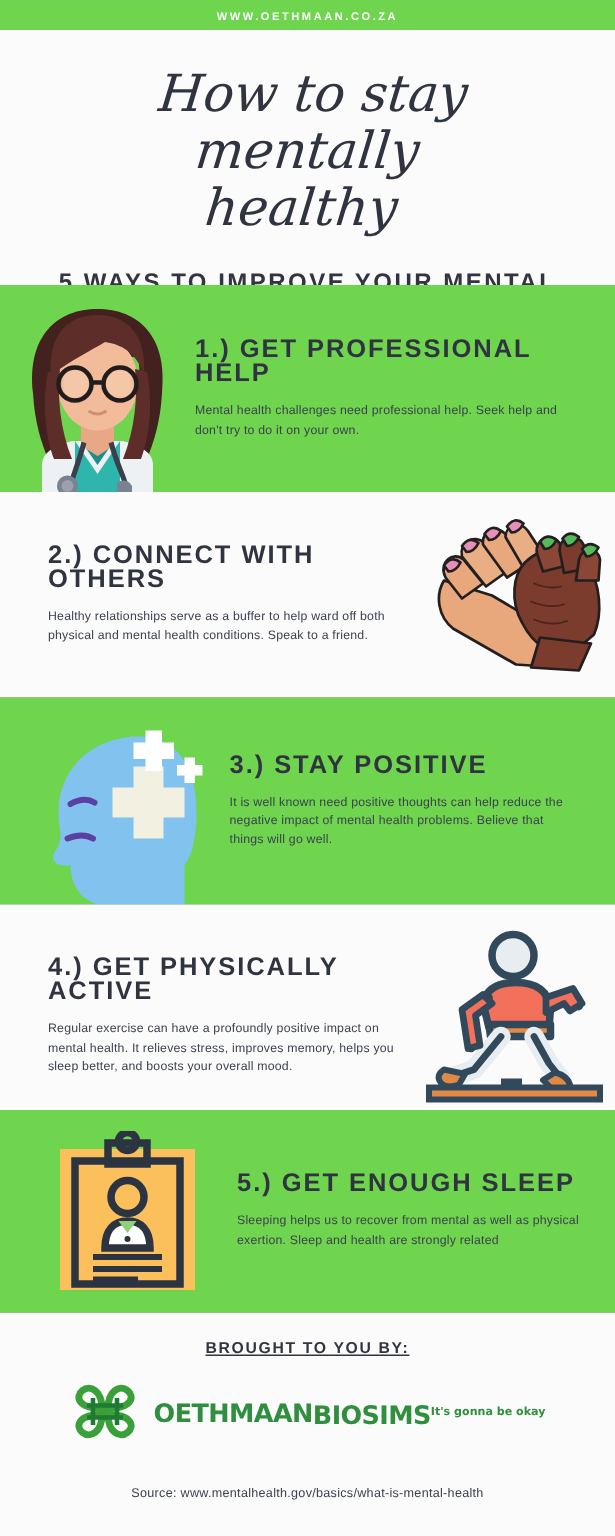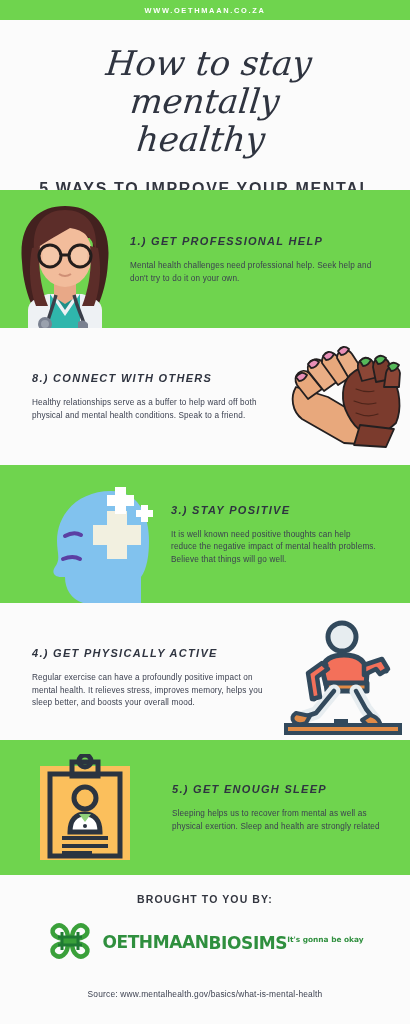--- a/index.html
+++ b/index.html
@@ -47,54 +47,55 @@
     letter-spacing:1.65px;text-align:center;
   }
 
   
   .sec{display:flex;align-items:center;box-sizing:border-box;position:relative;}
   .sec.green{background:#6fd44e;}
   .sec.white{background:#fbfbfb;}
   .art{flex:0 0 auto;display:flex;align-items:center;justify-content:center;}
   .copy{flex:1 1 auto;}
   .sec-title{
-    font-size:11px;font-weight:bold;color:#2f3440;
-    letter-spacing:1.3px;line-height:16px;margin:0 0 11px 0;font-style:italic;
+    font-size:17px;font-weight:bold;color:#2f3440;
+    letter-spacing:1.3px;line-height:16px;margin:0 0 11px 0;
   }
   .sec-body{
     font-size:8.2px;line-height:12.6px;color:#3c4150;
     margin:0;letter-spacing:0.15px;
   }
 
   
   #sec1{height:138px;padding:0 14px 0 0;}
   #sec1 .art{width:130px;height:138px;align-items:flex-end;}
   #sec1 .copy{padding-right:24px;}
   #sec2{height:137px;padding:0 0 0 32px;}
   #sec2 .art{width:135px;height:137px;}
   #sec2 .copy{padding-right:8px;}
-  #sec3{height:138px;padding:0 14px 0 36px;}
+  #sec3{height:138px;padding:0 14px 0 18px;}
   #sec3 .art{width:125px;height:138px;align-items:flex-end;}
   #sec3 .copy{padding-left:10px;padding-right:18px;}
   #sec4{height:137px;padding:12px 0 0 32px;}
   #sec4 .art{width:135px;height:137px;}
   #sec4 .copy{padding-right:10px;}
-  #sec5{height:135px;padding:0 14px 0 30px;gap:14px;}
+  #sec5{height:135px;padding:0 14px 0 30px;}
   #sec5 .art{width:110px;height:135px;}
   #sec5 .copy{padding-left:18px;padding-right:8px;}
 
   
   .footer{
     height:149px;background:#fbfbfb;
     display:flex;flex-direction:column;align-items:center;
     padding-top:18px;box-sizing:border-box;
   }
   .brought{
     font-size:10.5px;font-weight:bold;color:#32353f;
     letter-spacing:1.1px;
+    text-decoration:underline;
   }
   .logo-row{
     display:flex;align-items:center;gap:8px;margin-top:14px;
   }
   .logo-word{display:flex;flex-direction:row;line-height:1;}
   .logo-l1,.logo-l2{
     font-family:"DejaVu Sans", sans-serif;
     font-weight:bold;font-size:17px;letter-spacing:-0.4px;
     color:#2f8f3e;
   }
@@ -167,21 +168,21 @@
       </svg>
     </div>
     <div class="copy">
       <div class="sec-title">1.) GET PROFESSIONAL HELP</div>
       <div class="sec-body">Mental health challenges need professional help. Seek help and don't try to do it on your own.</div>
     </div>
   </div>
 
   <div class="sec white" id="sec2">
     <div class="copy">
-      <div class="sec-title">8.) CONNECT WITH OTHERS</div>
+      <div class="sec-title">2.) CONNECT WITH OTHERS</div>
       <div class="sec-body">Healthy relationships serve as a buffer to help ward off both physical and mental health conditions. Speak to a friend.</div>
     </div>
     <div class="art">
       <svg width="122" height="104" viewBox="0 0 122 104" aria-hidden="true">
         <g stroke="#231f20" stroke-width="1.8" stroke-linejoin="round" stroke-linecap="round">
 
           <path d="M14 42 C8 52 10 66 20 74 L62 98 L92 100 L100 84 L46 52 Z" fill="#e8a87c"></path>
 
           <path d="M15 40 C10 30 20 22 27 28 L40 44 L26 54 Z" fill="#e8a87c"></path>
           <path d="M26 26 C24 16 34 11 41 17 L56 36 L42 46 Z" fill="#eaae85"></path>

